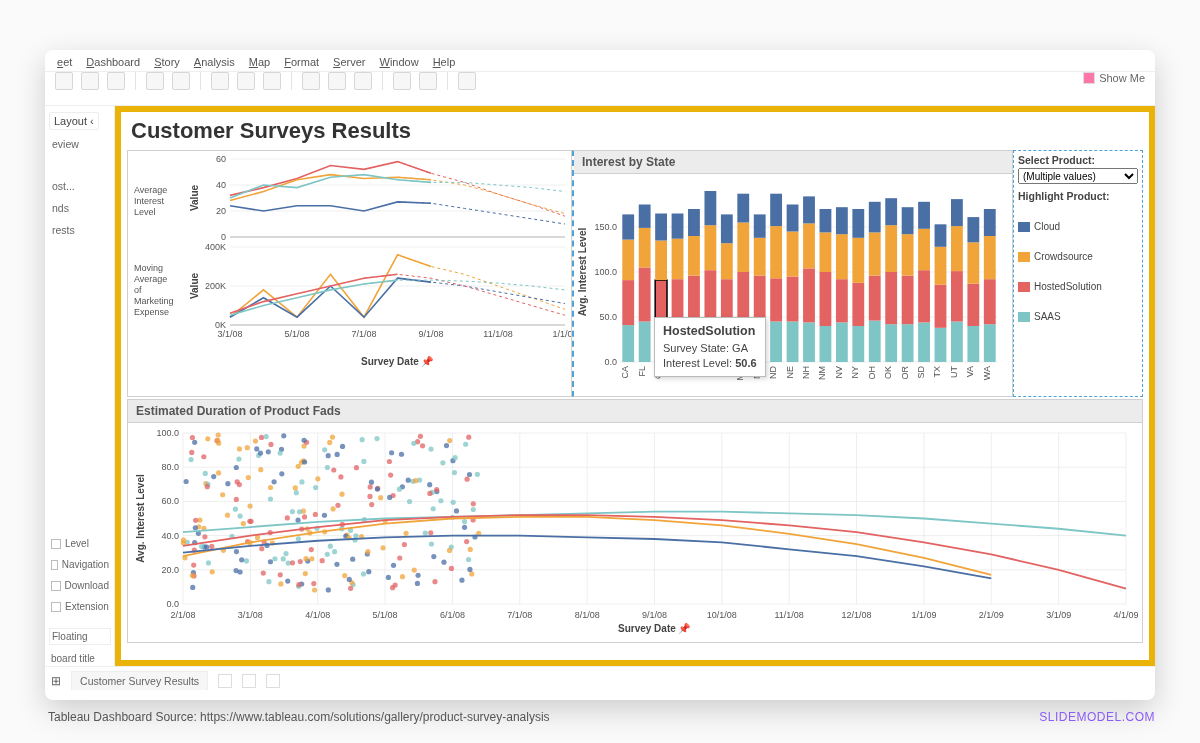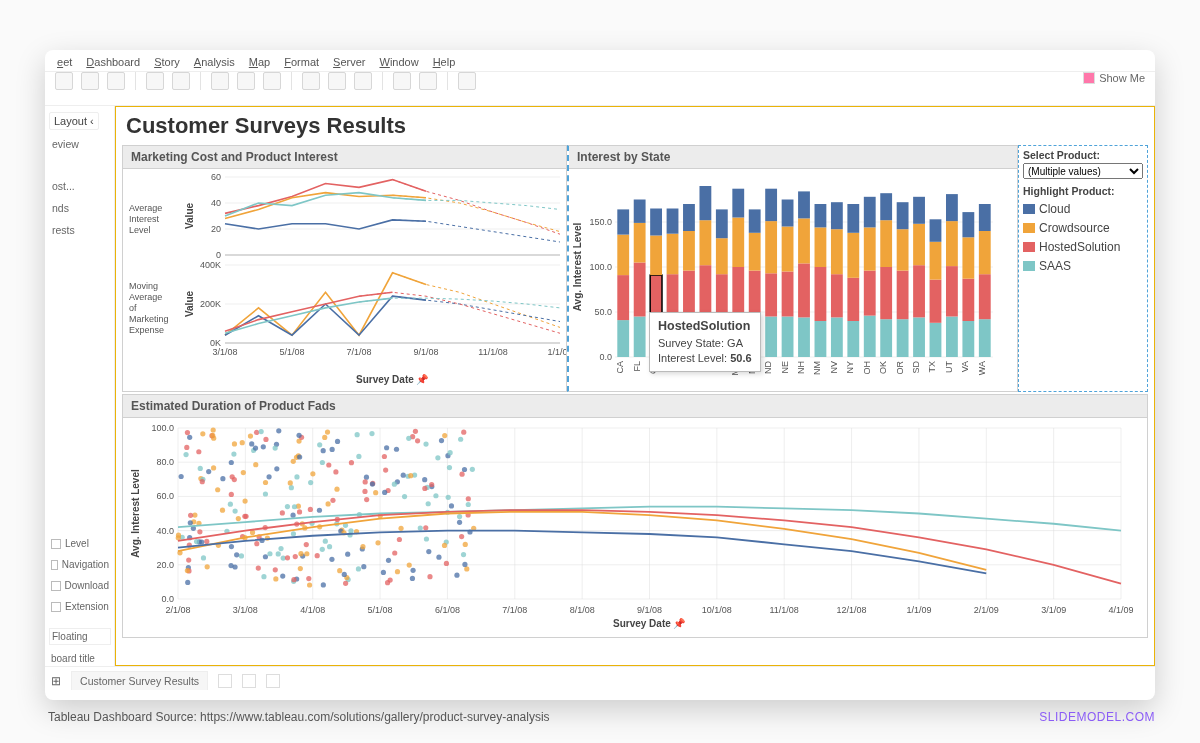--- a/index.html
+++ b/index.html
@@ -36,21 +36,21 @@
   svg .axis-title { font-size: 10px; font-weight: 700; fill: #444; }
   svg line.tick { stroke: #ddd; stroke-width: 0.5; }
   svg .axis { stroke: #bbb; stroke-width: 1; }
 
   .tooltip { position: absolute; background: #fff; border: 1px solid #bbb; box-shadow: 2px 2px 5px rgba(0,0,0,.15); font-size: 11px; color: #444; padding: 5px 8px; line-height: 1.4; z-index: 5; }
   .tooltip .t-title { font-size: 12.5px; font-weight: 600; }
 
   .filter-box { border: 1px dashed #4fa3d9; padding: 3px 4px; font-size: 10px; color: #444; height: 100%; }
   .filter-box .ftitle { font-weight: 700; font-size: 10.5px; margin-bottom: 2px; }
   .filter-box select { width: 100%; font-size: 10px; height: 16px; }
-  .legend-row { display: flex; align-items: center; gap: 4px; margin: 5px 0; font-size: 12px; }
+  .legend-row { display: flex; align-items: center; gap: 4px; margin: 19px 0; font-size: 10px; }
   .legend-sw { width: 12px; height: 10px; }
 
   .tabs { height: 28px; display: flex; align-items: center; border-top: 1px solid #eee; font-size: 10.5px; color: #666; padding-left: 6px; gap: 10px; }
   .tab { padding: 3px 8px; border: 1px solid #eee; border-bottom: none; background: #f6f6f6; }
   .tab-ico { width: 14px; height: 14px; border: 1px solid #ddd; }
 
   .sidebar-bottom { position: absolute; left: 0; bottom: 30px; width: 70px; padding: 4px; font-size: 10px; color: #666; }
   .sidebar-bottom .row { display: flex; align-items: center; gap: 4px; padding: 2px; }
   .sidebar-bottom .chk { width: 10px; height: 10px; border: 1px solid #bbb; }
 </style>
@@ -130,27 +130,26 @@
         <div style="height:8px"></div>
         <div class="row" style="border:1px solid #eee">
             <span>Floating</span>
           </div>
         <div class="row">
             <span>board title</span>
           </div>
       </div>
     </div>
 
-    <div class="canvas" style="border:1px solid #eab308">
+    <div class="canvas" style="border:6px solid #eab308">
       <div class="title">Customer Surveys Results</div>
 
       <div class="top-row">
 
         <div class="panel col-left">
-          <div class="panel-hdr">Marketing Cost and Product Interest</div>
           <svg id="svg-p1" width="443" height="218">
               <text x="6" y="42" font-size="9">Average</text>
               <text x="6" y="53" font-size="9">Interest</text>
               <text x="6" y="64" font-size="9">Level</text>
               <text x="0" y="0" transform="translate(70 47) rotate(-90)" class="axis-title" text-anchor="middle">Value</text>
               <line x1="102" x2="437" y1="86" y2="86" class="tick"></line>
               <text x="98" y="89" text-anchor="end">0</text>
               <line x1="102" x2="437" y1="60" y2="60" class="tick"></line>
               <text x="98" y="63" text-anchor="end">20</text>
               <line x1="102" x2="437" y1="34" y2="34" class="tick"></line>

